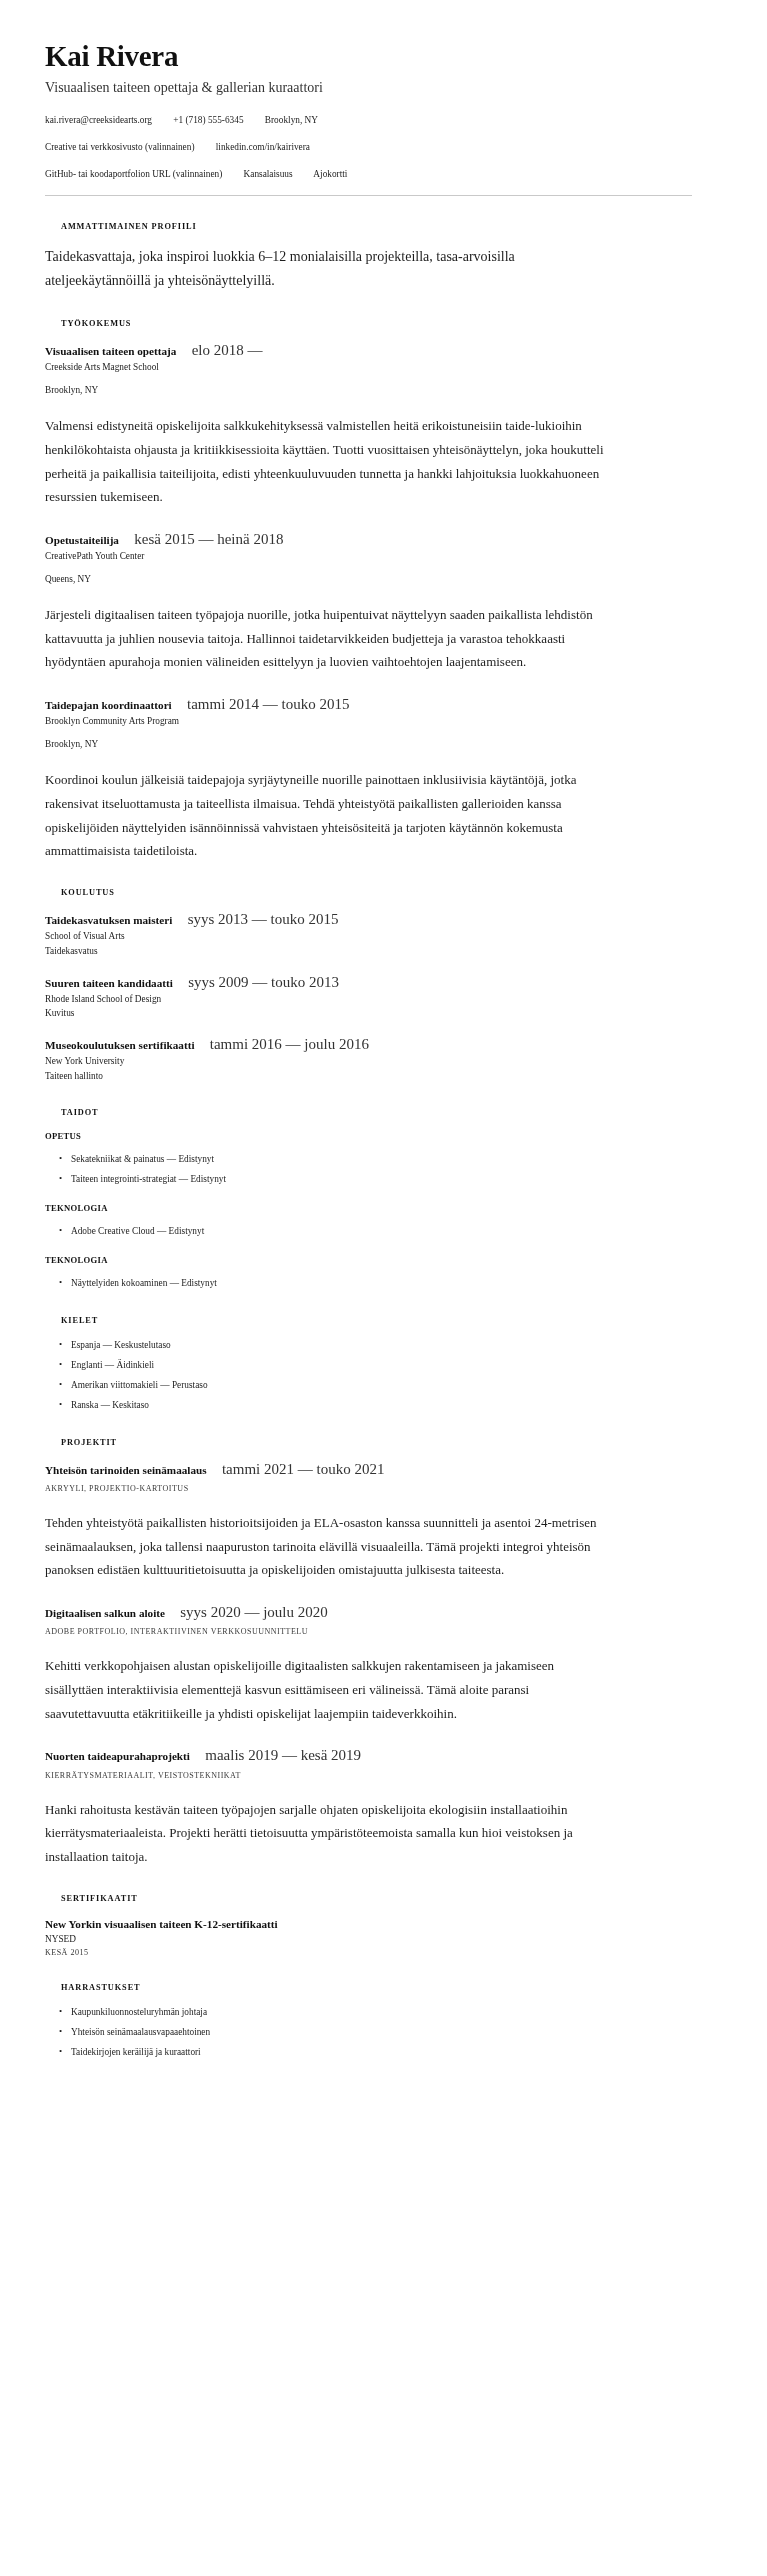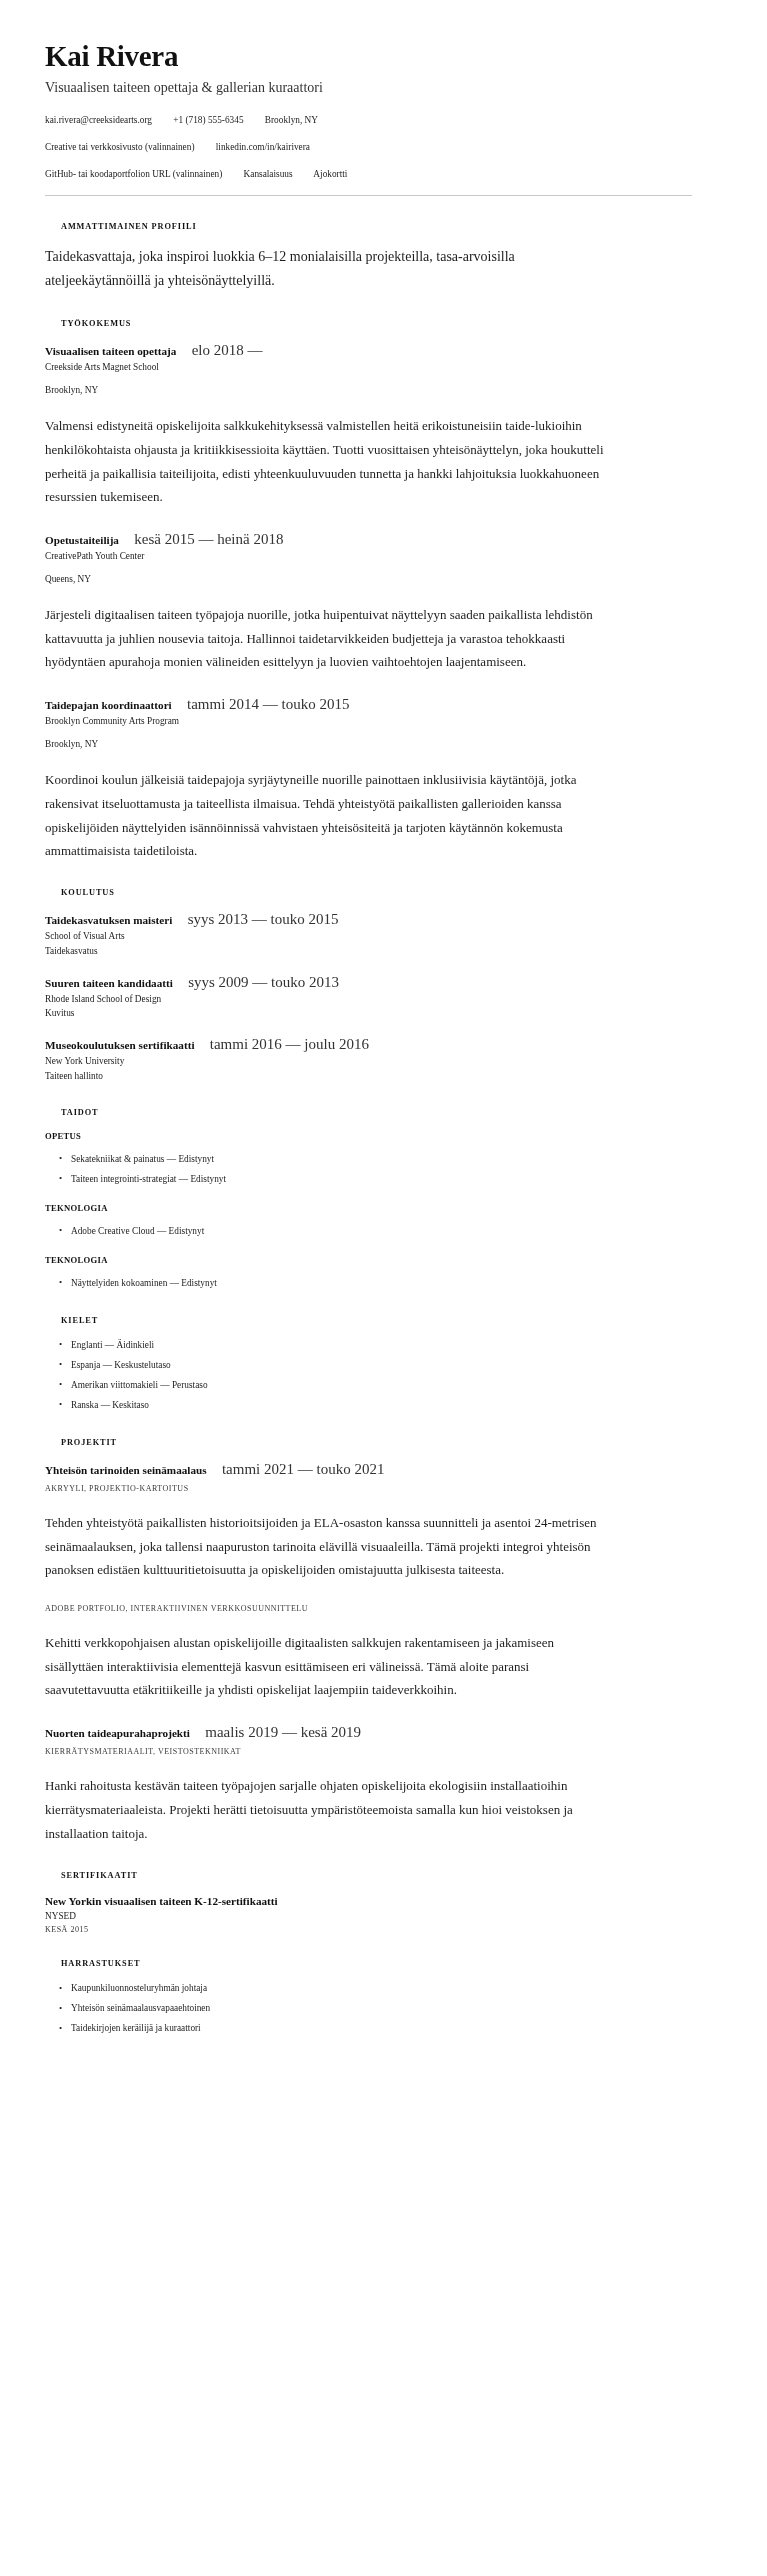--- a/index.html
+++ b/index.html
@@ -285,40 +285,44 @@
       <div class="skill-group-title">TEKNOLOGIA</div>
       <ul class="bullets">
         <li>Näyttelyiden kokoaminen — Edistynyt</li>
       </ul>
     </div>
   </section>
 
   <section class="section">
     <h2 class="section-title">KIELET</h2>
     <ul class="bullets">
+      <li>Espanja — Keskustelutaso</li>
       <li>Englanti — Äidinkieli</li>
-      <li>Espanja — Keskustelutaso</li>
       <li>Amerikan viittomakieli — Perustaso</li>
       <li>Ranska — Keskitaso</li>
     </ul>
   </section>
 
   <section class="section">
     <h2 class="section-title">PROJEKTIT</h2>
 
     <div class="entry">
       <div class="entry-head">
         <div class="entry-title">Yhteisön tarinoiden seinämaalaus</div>
         <div class="entry-date">tammi 2021 — touko 2021</div>
       </div>
       <div class="entry-tags">AKRYYLI, PROJEKTIO-KARTOITUS</div>
       <p class="entry-desc">Tehden yhteistyötä paikallisten historioitsijoiden ja ELA-osaston kanssa suunnitteli ja asentoi 24-metrisen seinämaalauksen, joka tallensi naapuruston tarinoita elävillä visuaaleilla. Tämä projekti integroi yhteisön panoksen edistäen kulttuuritietoisuutta ja opiskelijoiden omistajuutta julkisesta taiteesta.</p>
     </div>
 
     <div class="entry">
+      <div class="entry-head">
+        <div class="entry-title">Digitaalisen salkun aloite</div>
+        <div class="entry-date">syys 2020 — joulu 2020</div>
+      </div>
       <div class="entry-tags">ADOBE PORTFOLIO, INTERAKTIIVINEN VERKKOSUUNNITTELU</div>
       <p class="entry-desc">Kehitti verkkopohjaisen alustan opiskelijoille digitaalisten salkkujen rakentamiseen ja jakamiseen sisällyttäen interaktiivisia elementtejä kasvun esittämiseen eri välineissä. Tämä aloite paransi saavutettavuutta etäkritiikeille ja yhdisti opiskelijat laajempiin taideverkkoihin.</p>
     </div>
 
     <div class="entry">
       <div class="entry-head">
         <div class="entry-title">Nuorten taideapurahaprojekti</div>
         <div class="entry-date">maalis 2019 — kesä 2019</div>
       </div>
       <div class="entry-tags">KIERRÄTYSMATERIAALIT, VEISTOSTEKNIIKAT</div>

